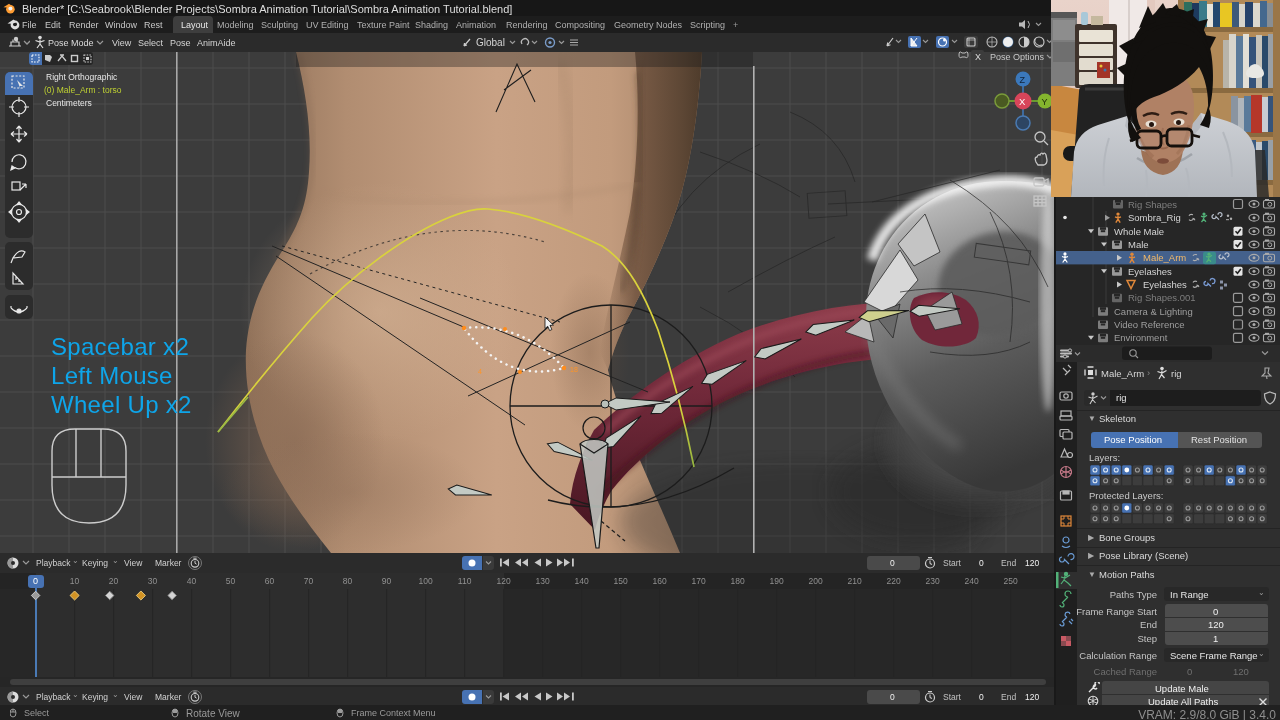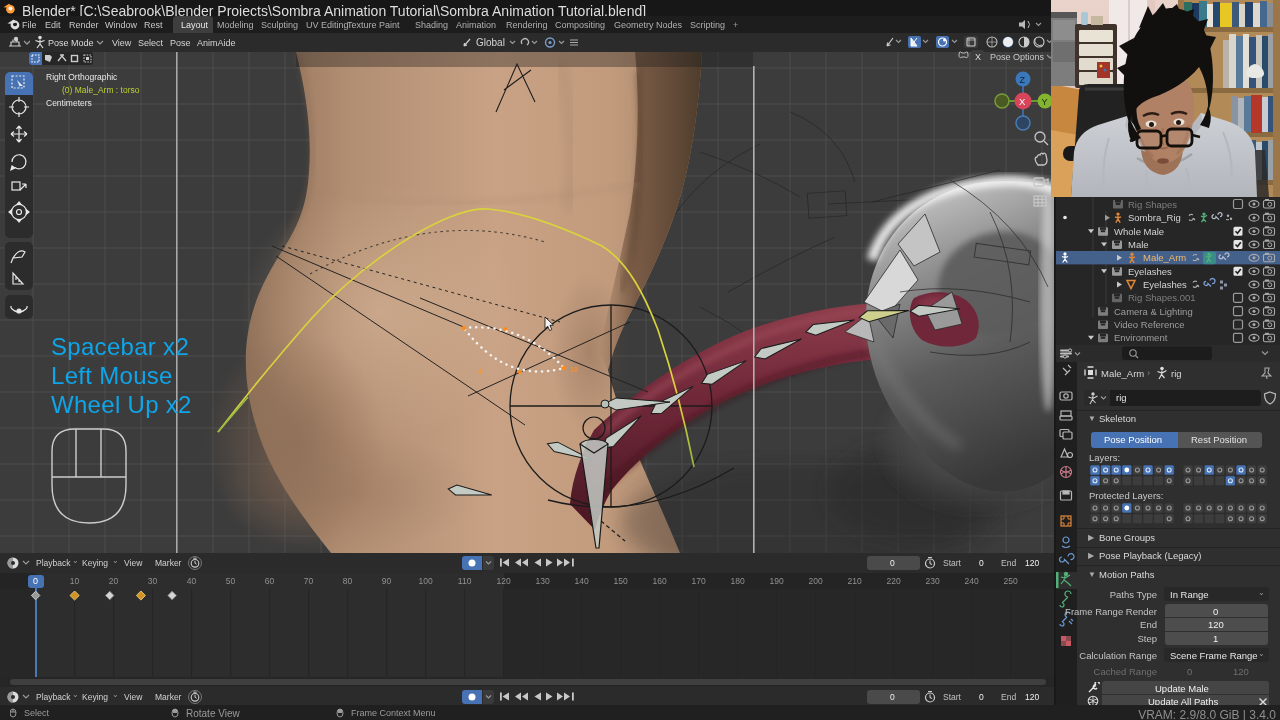--- a/index.html
+++ b/index.html
@@ -11,42 +11,42 @@
 </head>
 <body>
 <div id="root">
 
 <div class="abs" style="left:0;top:0;width:1280px;height:16px;background:#171717"></div>
 <svg class="abs" style="left:3px;top:2px" width="13" height="13" viewBox="0 0 13 13">
  <circle cx="7.4" cy="7.2" r="4.3" fill="#ff9d33"></circle>
  <circle cx="7.4" cy="6.6" r="2" fill="#f4f4f4"></circle>
  <path d="M0.5,5.2 L6,1.8 L9,4 L4,5.5 Z" fill="#ff9d33"></path>
 </svg>
-<div class="tx" style="left:22px;top:3px;font-size:14px;color:#dedede">Blender* [C:\Seabrook\Blender Projects\Sombra Animation Tutorial\Sombra Animation Tutorial.blend]</div>
+<div class="tx" style="left:22px;top:3px;font-size:11px;color:#dedede">Blender* [C:\Seabrook\Blender Projects\Sombra Animation Tutorial\Sombra Animation Tutorial.blend]</div>
 
 <div class="abs" style="left:0;top:16px;width:1280px;height:17px;background:#1d1d1d"></div>
 <svg class="abs" style="left:7px;top:18px" width="14" height="13" viewBox="0 0 14 13">
  <circle cx="8" cy="7" r="4.4" fill="#dedede"></circle>
  <circle cx="8" cy="6.3" r="2" fill="#1d1d1d"></circle>
  <path d="M0.5,5.4 L6.5,1.6 L10,4.2 L4.5,5.8 Z" fill="#dedede"></path>
 </svg>
 <div class="tx" style="left:0;top:20px;font-size:9px;color:#c8c8c8">
       <span style="position:absolute;left:22px">File</span>
       <span style="position:absolute;left:45px">Edit</span>
       <span style="position:absolute;left:69px">Render</span>
       <span style="position:absolute;left:105px">Window</span>
       <span style="position:absolute;left:144px">Rest</span>
     </div>
 <div class="abs" style="left:173px;top:16px;width:40px;height:17px;background:#3e3e3e;border-radius:4px 4px 0 0"></div>
 <div class="tx" style="left:0px;top:20px;font-size:9px;color:#b0b0b0">
       <span style="position:absolute;left:181px;color:#e8e8e8">Layout</span>
       <span style="position:absolute;left:217px">Modeling</span>
       <span style="position:absolute;left:261px">Sculpting</span>
       <span style="position:absolute;left:306px">UV Editing</span>
-      <span style="position:absolute;left:347px">Texture Paint</span>
+      <span style="position:absolute;left:357px">Texture Paint</span>
       <span style="position:absolute;left:415px">Shading</span>
       <span style="position:absolute;left:456px">Animation</span>
       <span style="position:absolute;left:506px">Rendering</span>
       <span style="position:absolute;left:555px">Compositing</span>
       <span style="position:absolute;left:614px">Geometry Nodes</span>
       <span style="position:absolute;left:690px">Scripting</span>
       <span style="position:absolute;left:733px;color:#9a9a9a">+</span>
     </div>
 <svg class="abs" style="left:1018px;top:19px" width="26" height="11" viewBox="0 0 26 11">
       <path d="M1,3.5 h3 l3,-2.5 v9 l-3,-2.5 h-3 z" fill="#b8b8b8"></path>
@@ -332,21 +332,21 @@
         <circle cx="14" cy="140" r="2.5"></circle>
         <path d="M14,130 l-2,2.5 h4 z M14,150 l-2,-2.5 h4 z M4,140 l2.5,-2 v4 z M24,140 l-2.5,-2 v4 z" fill="#e8e8e8"></path>
   <path d="M8,186 q6,-10 12,-6 l-3,5 z M8,186 l-2,5"></path>
   <path d="M8,212 v-11 l10,11 z M11,208 v-4 M14,210 v-3"></path>
   <path d="M6,236 q8,8 16,0 M6,236 l0,-2 M22,236 l0,-2"></path>
   <circle cx="14" cy="239" r="2" fill="#e8e8e8"></circle>
  </g>
 </svg>
 
 <div class="tx" style="left:46px;top:72px;font-size:8.5px;color:#e8e8e8">Right Orthographic</div>
-<div class="tx" style="left:62px;top:85px;font-size:8.5px;color:#bed032">(0) Male_Arm : torso</div>
+<div class="tx" style="left:44px;top:85px;font-size:8.5px;color:#bed032">(0) Male_Arm : torso</div>
 <div class="tx" style="left:46px;top:98px;font-size:8.5px;color:#e8e8e8">Centimeters</div>
 
 <svg class="abs" style="left:958px;top:49px" width="96" height="16" viewBox="0 0 96 16">
  <path d="M4,4 q-3,-3 -3,2 q0,4 3,2 M7,4 q3,-3 3,2 q0,4 -3,2 M4,4 h3 M4,8 h3" stroke="#bbb" stroke-width="1" fill="none"></path>
  <rect x="13" y="1" width="13" height="13" rx="2" fill="#3c3c3c"></rect>
  <text x="17" y="11" font-size="9" fill="#ddd" font-family="Liberation Sans">X</text>
  <text x="32" y="11" font-size="9" fill="#c8c8c8" font-family="Liberation Sans">Pose Options</text>
  <path d="M89,6 l3,3 l3,-3" stroke="#999" stroke-width="1.1" fill="none"></path>
 </svg>
 
@@ -784,29 +784,29 @@
         <rect x="156.6" y="10.8" width="10" height="10" rx="1.5" fill="#3d3d3d" stroke="#2a2a2a" stroke-width="0.5"></rect>
         <circle cx="161.6" cy="15.8" r="2" fill="none" stroke="#9a9a9a" stroke-width="1.1"></circle>
         <rect x="167.2" y="10.8" width="10" height="10" rx="1.5" fill="#3d3d3d" stroke="#2a2a2a" stroke-width="0.5"></rect>
         <circle cx="172.2" cy="15.8" r="2" fill="none" stroke="#9a9a9a" stroke-width="1.1"></circle>
       </svg>
  <div class="abs" style="left:0;top:166px;width:203px;height:1px;background:#242424"></div>
  <div class="tx" style="left:11px;top:171px;color:#aaa;font-size:8px">▶</div>
  <div class="tx" style="left:22px;top:170px;color:#dadada">Bone Groups</div>
  <div class="abs" style="left:0;top:185px;width:203px;height:1px;background:#242424"></div>
  <div class="tx" style="left:11px;top:189px;color:#aaa;font-size:8px">▶</div>
- <div class="tx" style="left:22px;top:188px;color:#dadada">Pose Playback (Legacy)</div>
+ <div class="tx" style="left:22px;top:188px;color:#dadada">Pose Library (Scene)</div>
  <div class="abs" style="left:0;top:203px;width:203px;height:1px;background:#242424"></div>
  <div class="tx" style="left:11px;top:208px;color:#aaa;font-size:8px">▼</div>
  <div class="tx" style="left:22px;top:207px;color:#dadada">Motion Paths</div>
  <div class="tx" style="left:80px;top:227px;color:#c4c4c4;transform:translateX(-100%)">Paths Type</div>
  <div class="abs" style="left:87px;top:225px;width:105px;height:14px;background:#282828;border-radius:3px"></div>
  <div class="tx" style="left:93px;top:227px;color:#e6e6e6">In Range</div>
  <div class="tx" style="left:181px;top:226px;color:#999;font-size:8px">⌄</div>
- <div class="tx" style="left:80px;top:244px;color:#c4c4c4;transform:translateX(-100%)">Frame Range Render</div>
+ <div class="tx" style="left:80px;top:244px;color:#c4c4c4;transform:translateX(-100%)">Frame Range Start</div>
  <div class="abs" style="left:88px;top:242px;width:103px;height:13px;background:#4d4d4d;border-radius:3px 3px 0 0"></div>
  <div class="tx" style="left:136px;top:244px;color:#f0f0f0">0</div>
  <div class="tx" style="left:80px;top:257px;color:#c4c4c4;transform:translateX(-100%)">End</div>
  <div class="abs" style="left:88px;top:256px;width:103px;height:13px;background:#4d4d4d"></div>
  <div class="tx" style="left:131px;top:257px;color:#f0f0f0">120</div>
  <div class="tx" style="left:80px;top:271px;color:#c4c4c4;transform:translateX(-100%)">Step</div>
  <div class="abs" style="left:88px;top:270px;width:103px;height:13px;background:#4d4d4d;border-radius:0 0 3px 3px"></div>
  <div class="tx" style="left:136px;top:271px;color:#f0f0f0">1</div>
  <div class="tx" style="left:80px;top:288px;color:#c4c4c4;transform:translateX(-100%)">Calculation Range</div>
  <div class="abs" style="left:87px;top:286px;width:105px;height:14px;background:#282828;border-radius:3px"></div>

